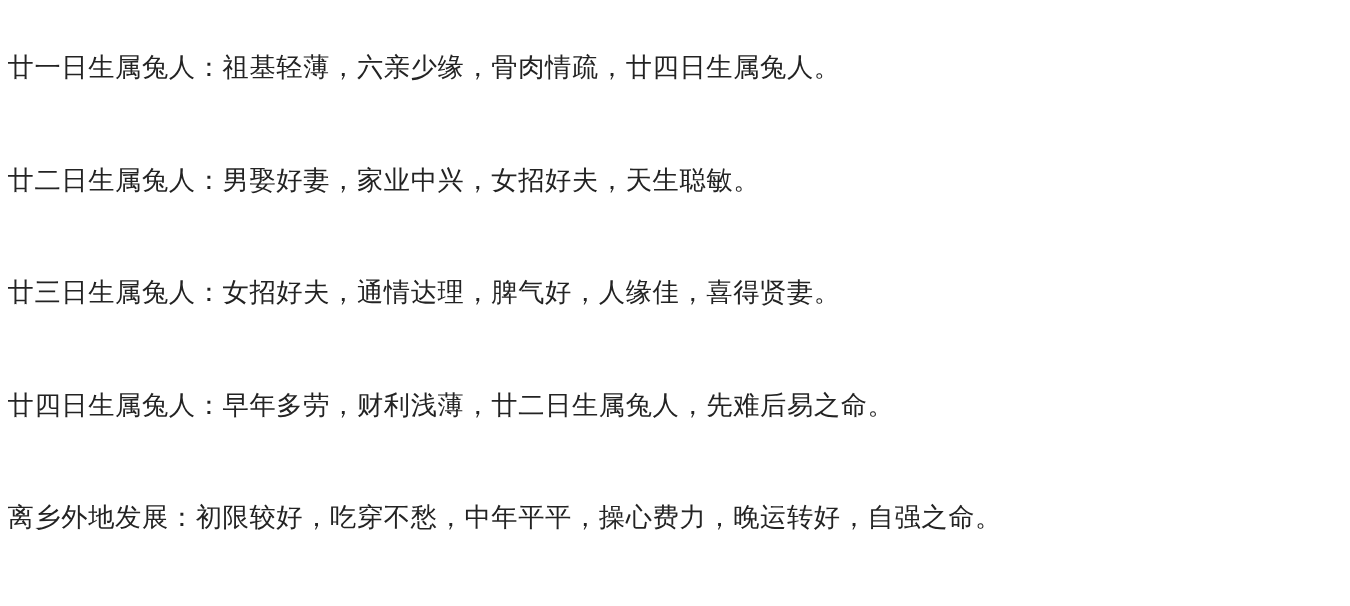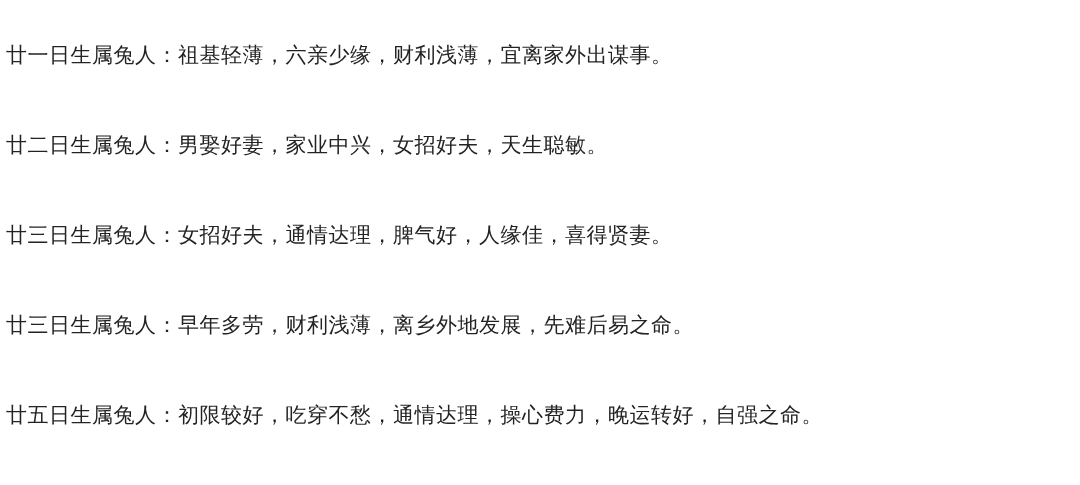--- a/index.html
+++ b/index.html
@@ -31,20 +31,20 @@
     letter-spacing: 0.5px;
     white-space: nowrap;
     color: #232323;
     font-weight: 400;
   }
 </style>
 </head>
 <body>
 
 <div id="doc">
-  <p class="line">廿一日生属兔人：祖基轻薄，六亲少缘，财利浅薄，宜离家外出谋事。</p>
+  <p class="line">廿一日生属兔人：祖基轻薄，六亲少缘，骨肉情疏，廿四日生属兔人。</p>
   <p class="line">廿二日生属兔人：男娶好妻，家业中兴，女招好夫，天生聪敏。</p>
   <p class="line">廿三日生属兔人：女招好夫，通情达理，脾气好，人缘佳，喜得贤妻。</p>
-  <p class="line">廿三日生属兔人：早年多劳，财利浅薄，离乡外地发展，先难后易之命。</p>
-  <p class="line">廿五日生属兔人：初限较好，吃穿不愁，通情达理，操心费力，晚运转好，自强之命。</p>
+  <p class="line">廿四日生属兔人：早年多劳，财利浅薄，廿二日生属兔人，先难后易之命。</p>
+  <p class="line">离乡外地发展：初限较好，吃穿不愁，中年平平，操心费力，晚运转好，自强之命。</p>
   <p class="line">廿六日生属兔人：技能出众，聪明至贵，一生显荣，晚年安稳，寿长年高。</p>
 
 </div>
 
 </body></html>

